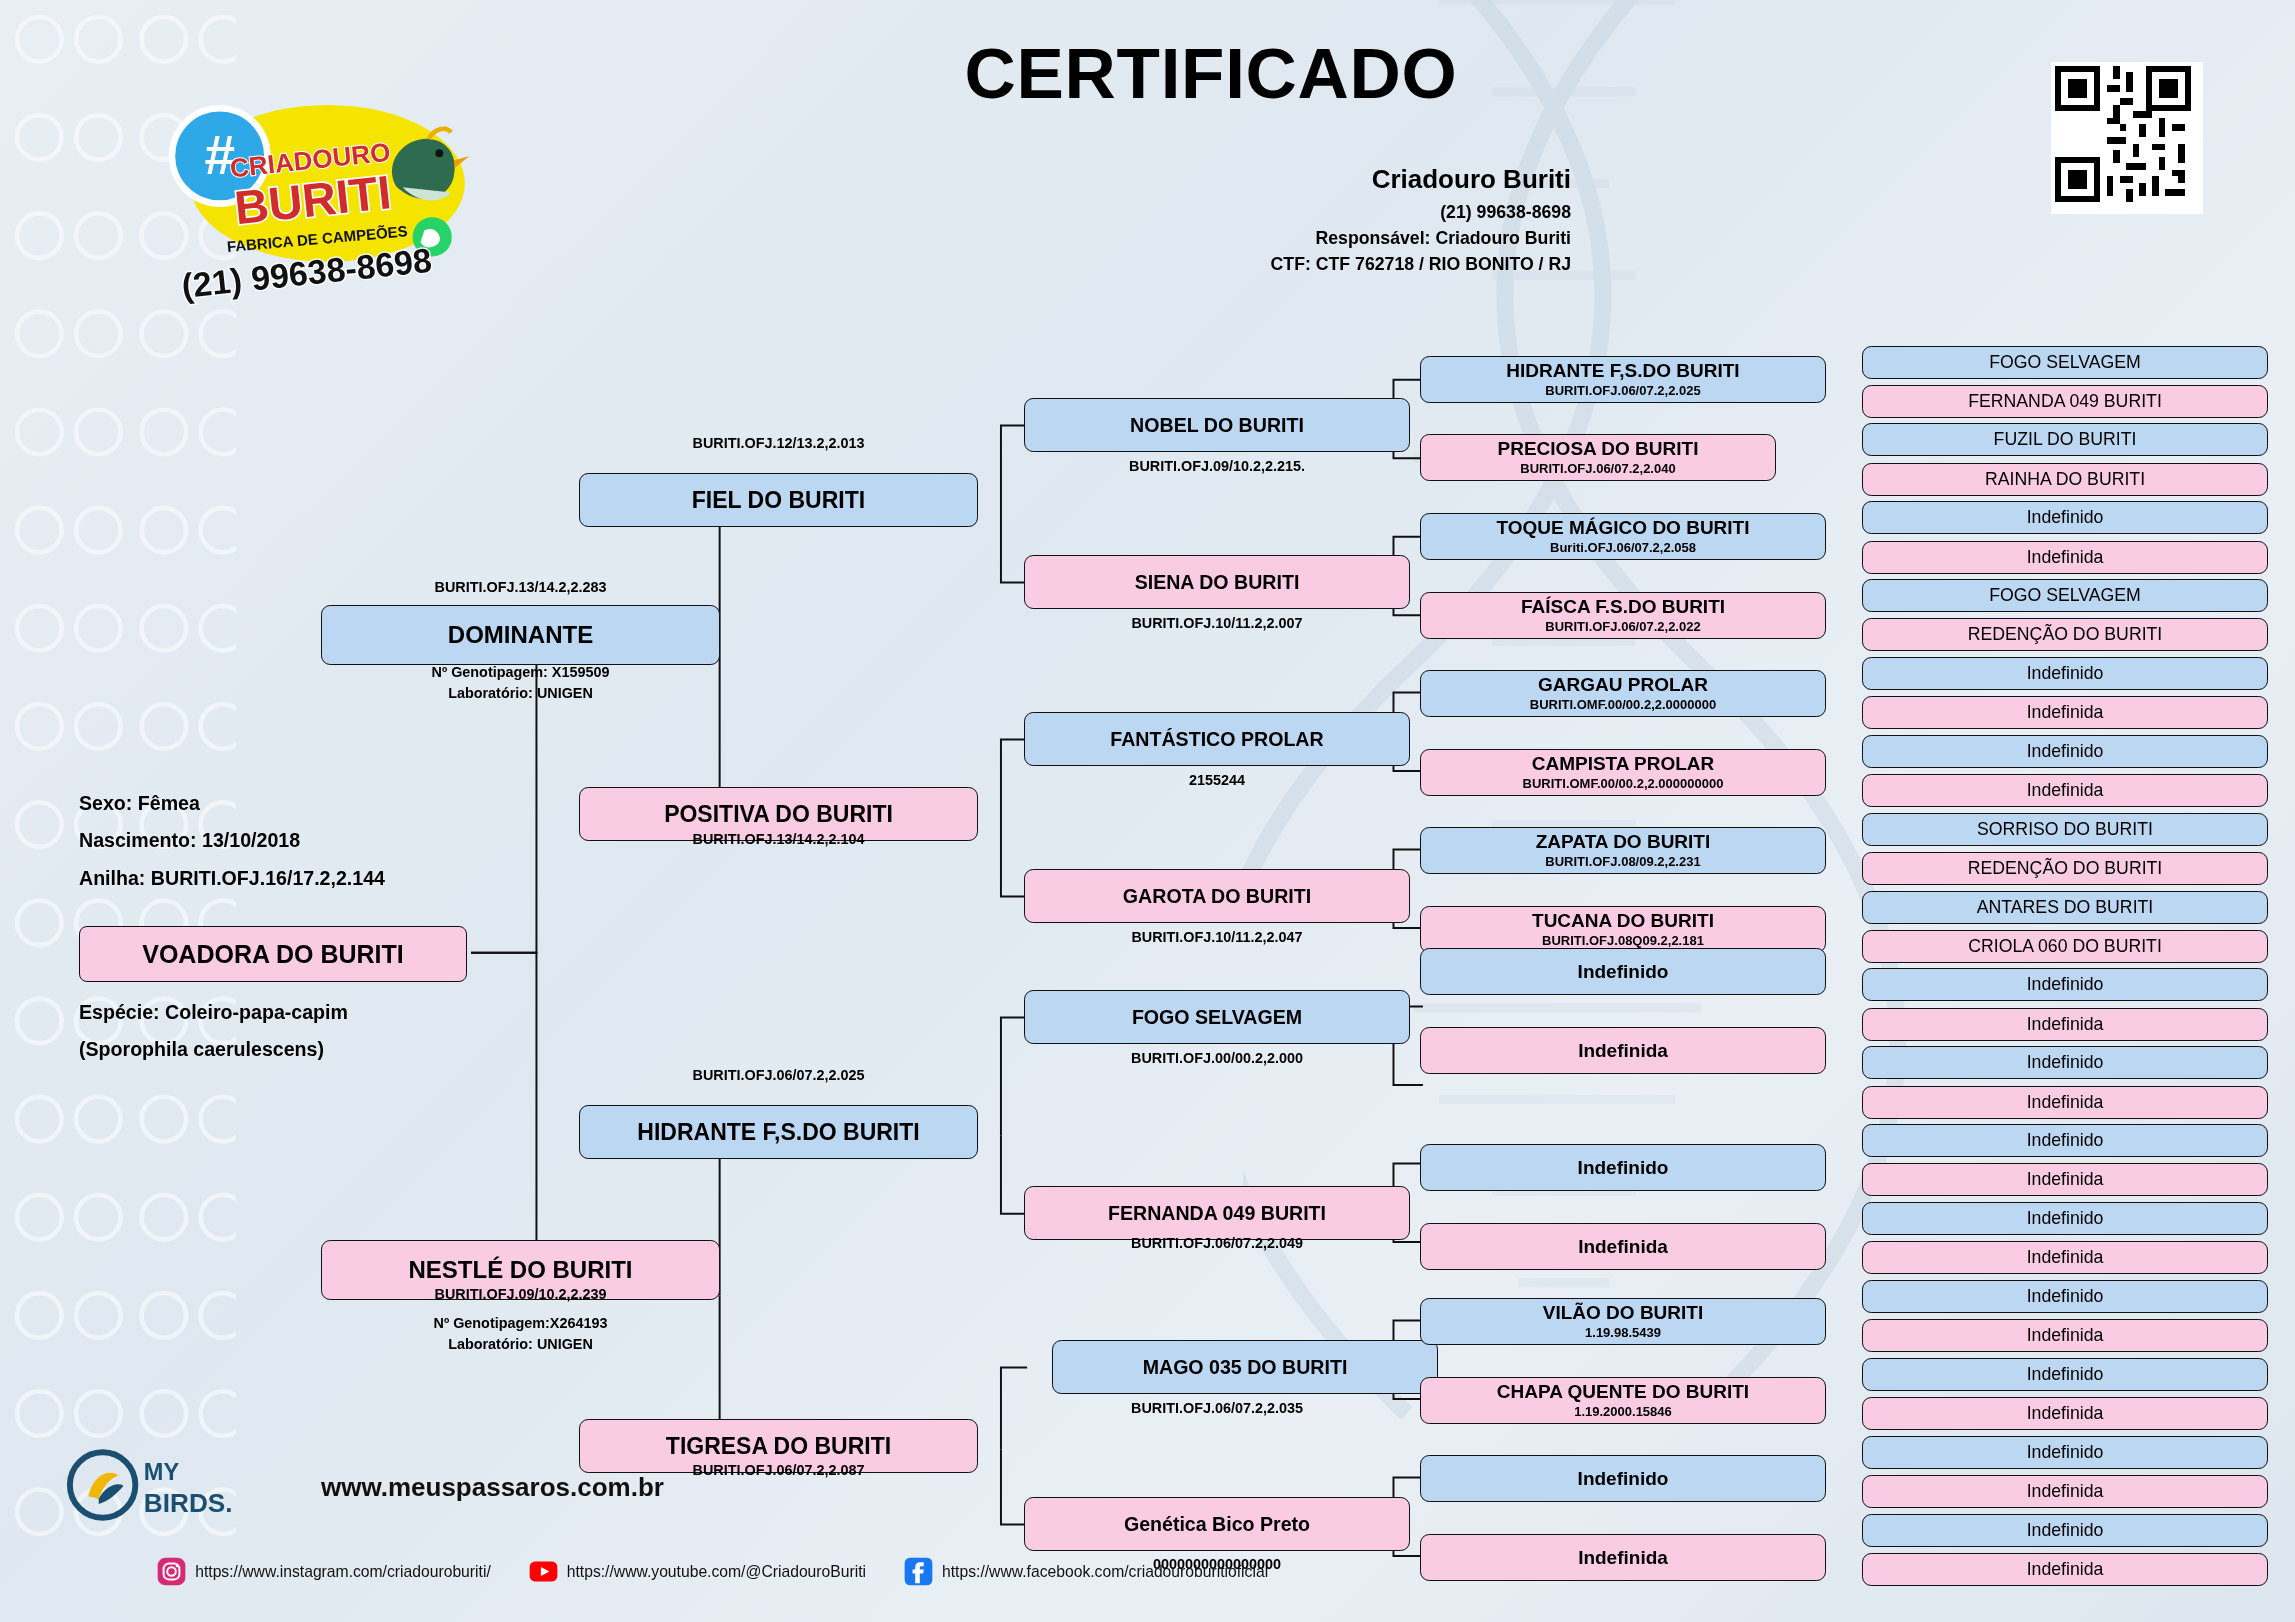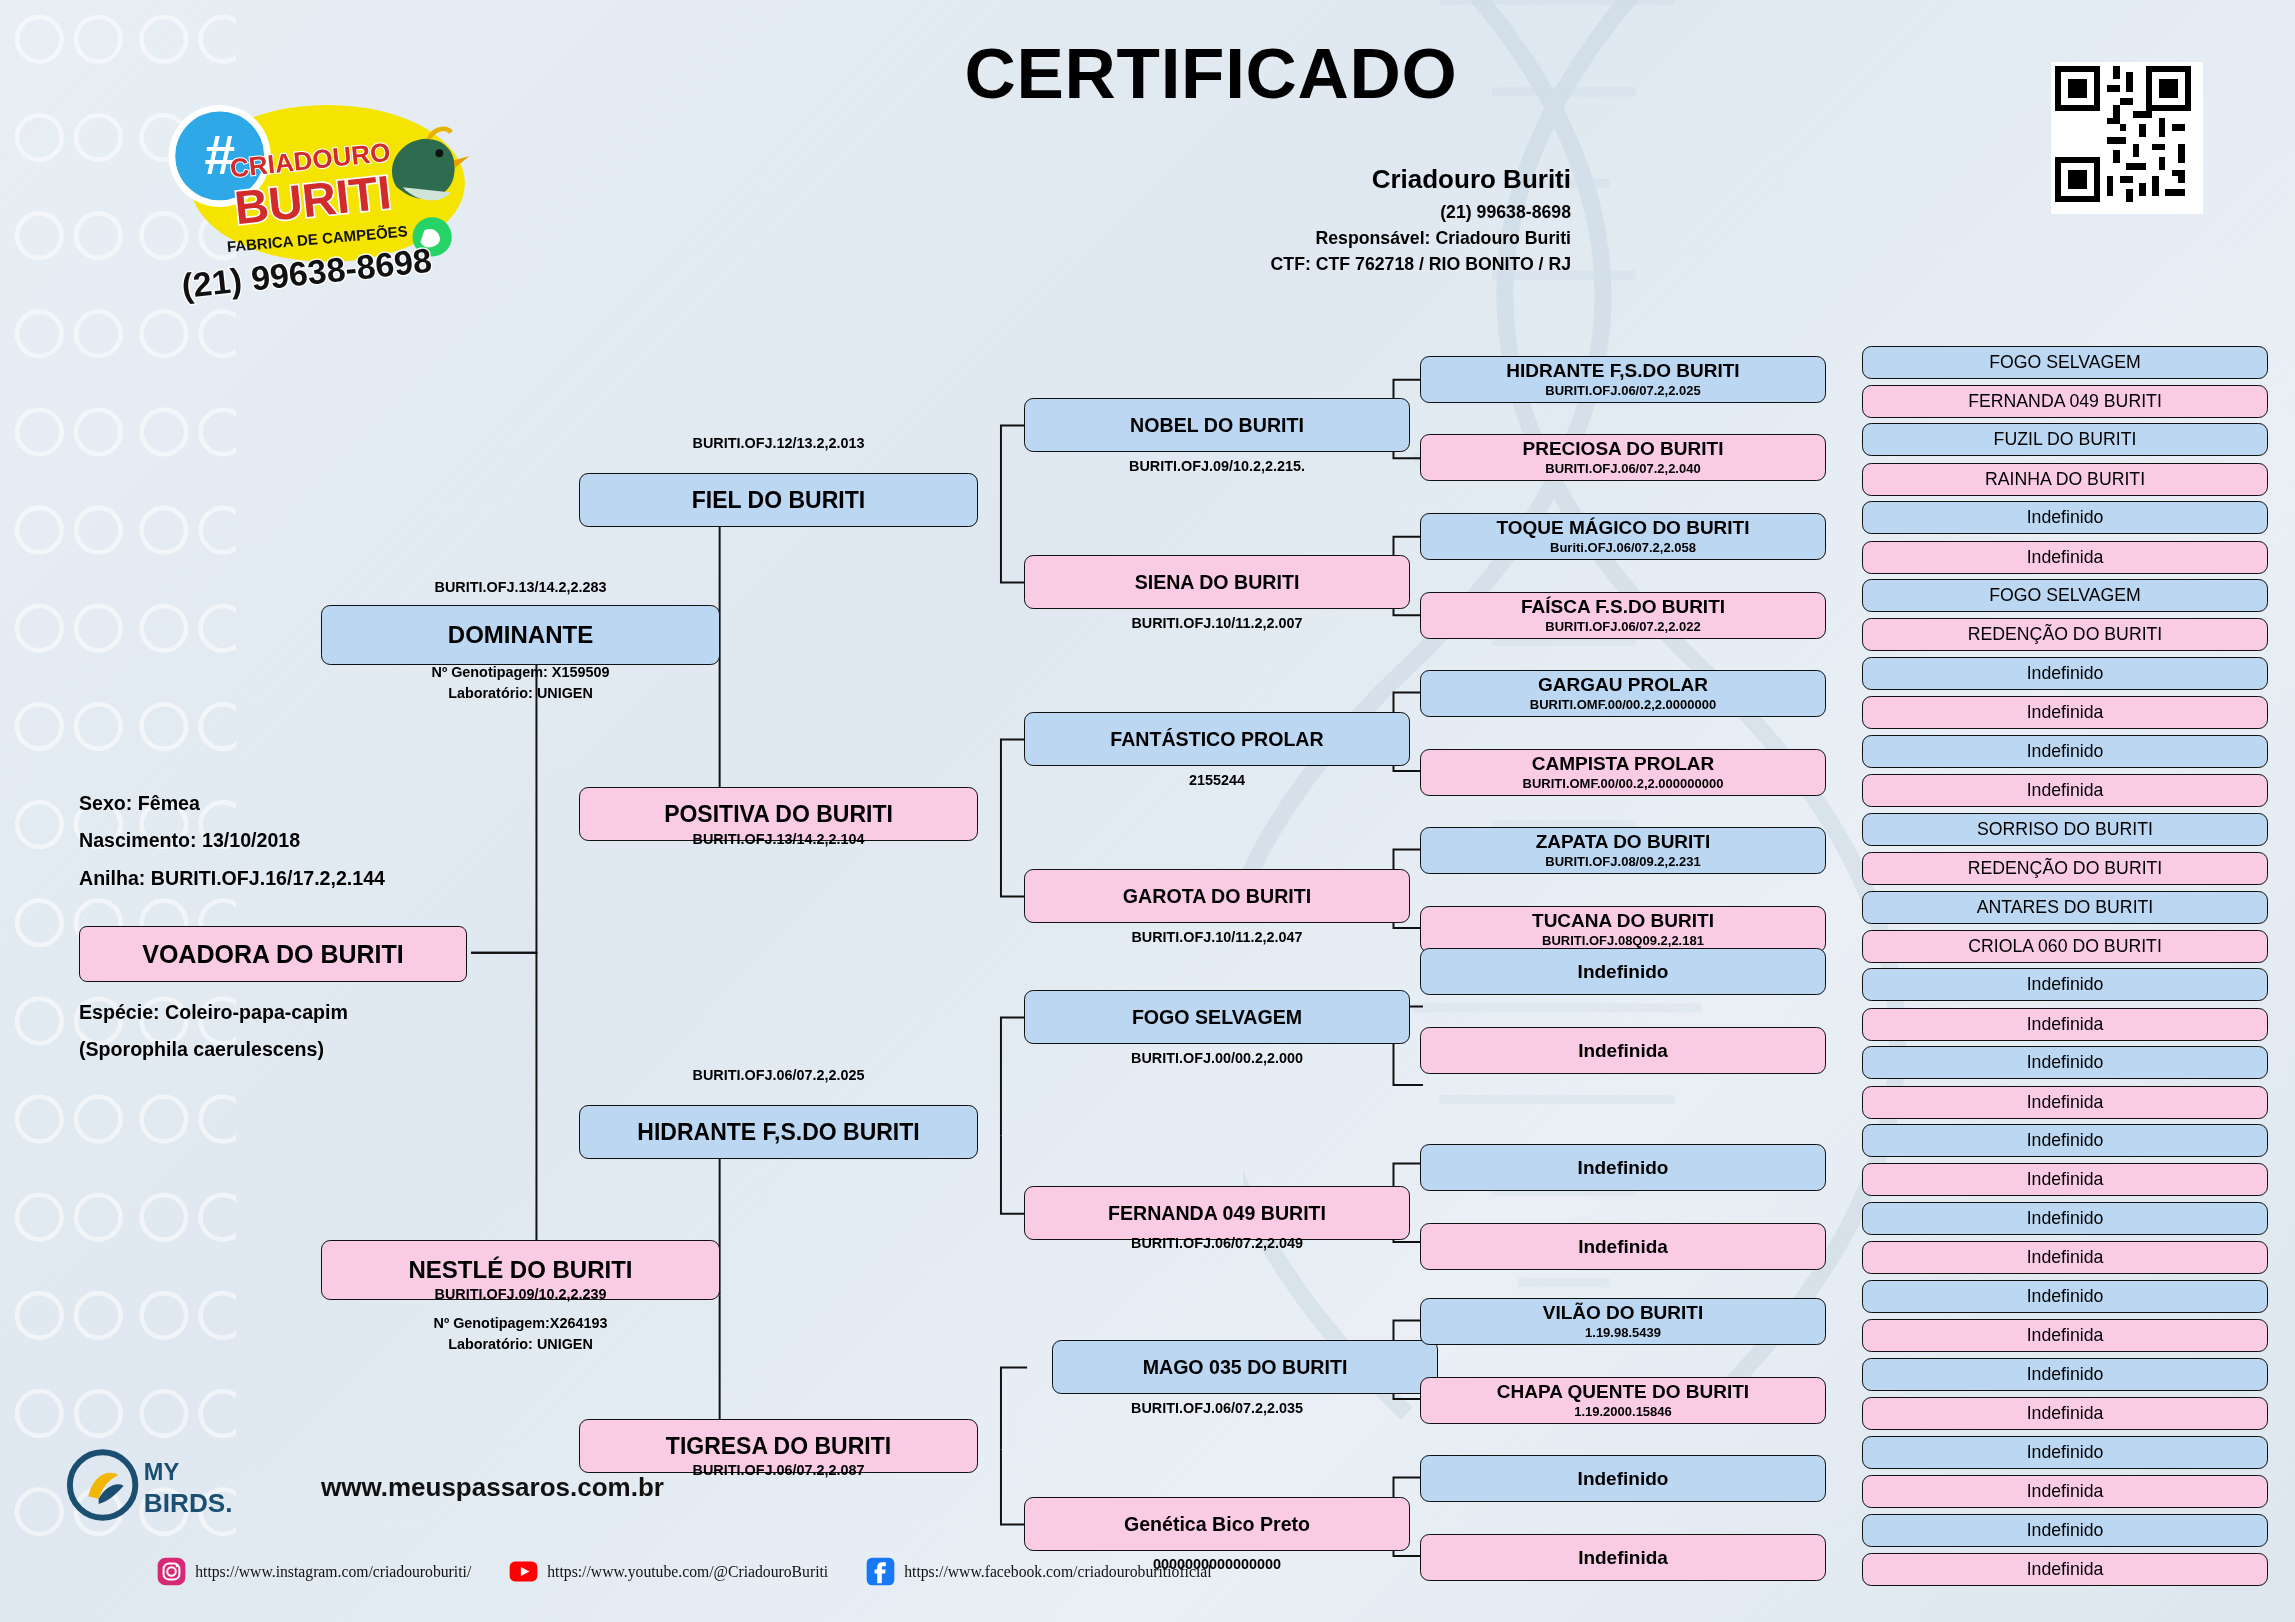--- a/index.html
+++ b/index.html
@@ -50,21 +50,21 @@
   }
   .info2{position:absolute;left:79px;top:1001px;width:458px;color:#000;}
   .info2 div{font-size:19.6px;margin-bottom:14.4px;font-weight:600;}
   
   .mybirds{position:absolute;left:62px;top:1449px;width:275px;height:72px;}
   .site{
     position:absolute;left:321px;top:1472px;font-size:26px;font-weight:bold;color:#111;
   }
   .social{position:absolute;left:157px;top:1557px;display:flex;align-items:center;gap:11.8px;}
   .social .item{display:flex;align-items:center;gap:9.2px;margin-right:26px;}
-  .social .item span{font-size:15.7px;color:#111;font-family:Liberation Serif, serif;}
+  .social .item span{font-size:15.7px;color:#111;}
   .sicon{width:29px;height:29px;border-radius:6.5px;display:block;}
   
   .node{
     position:absolute;border:1.3px solid #111;border-radius:9.2px;
     display:flex;flex-direction:column;align-items:center;justify-content:center;
     text-align:center;color:#000;box-sizing:border-box;
   }
   .node .nm{font-weight:bold;line-height:1.05;}
   .node.blue{background:#bcd7f2;}
   .node.pink{background:#f9cce4;}
@@ -328,21 +328,21 @@
     </div>
     <div class="ring" style="left: 1024px; top: 1400px; width: 386px;">BURITI.OFJ.06/07.2,2.035</div>
     <div class="node g4 pink" style="left: 1024px; top: 1497px; width: 386px; height: 54px;">
       <div class="nm">Genética Bico Preto</div>
     </div>
     <div class="ring" style="left: 1024px; top: 1556px; width: 386px;">0000000000000000</div>
     <div class="node g4 blue" style="left: 1420px; top: 356px; width: 406px; height: 47px; font-size: 19px;">
       <div class="nm">HIDRANTE F,S.DO BURITI</div>
       <div class="sub">BURITI.OFJ.06/07.2,2.025</div>
     </div>
-    <div class="node g4 pink" style="left: 1420px; top: 434px; width: 406px; height: 47px; font-size: 19px;">
+    <div class="node g4 pink" style="left: 1420px; top: 434px; width: 356px; height: 47px; font-size: 19px;">
       <div class="nm">PRECIOSA DO BURITI</div>
       <div class="sub">BURITI.OFJ.06/07.2,2.040</div>
     </div>
     <div class="node g4 blue" style="left: 1420px; top: 513px; width: 406px; height: 47px; font-size: 19px;">
       <div class="nm">TOQUE MÁGICO DO BURITI</div>
       <div class="sub">Buriti.OFJ.06/07.2,2.058</div>
     </div>
     <div class="node g4 pink" style="left: 1420px; top: 592px; width: 406px; height: 47px; font-size: 19px;">
       <div class="nm">FAÍSCA F.S.DO BURITI</div>
       <div class="sub">BURITI.OFJ.06/07.2,2.022</div>

